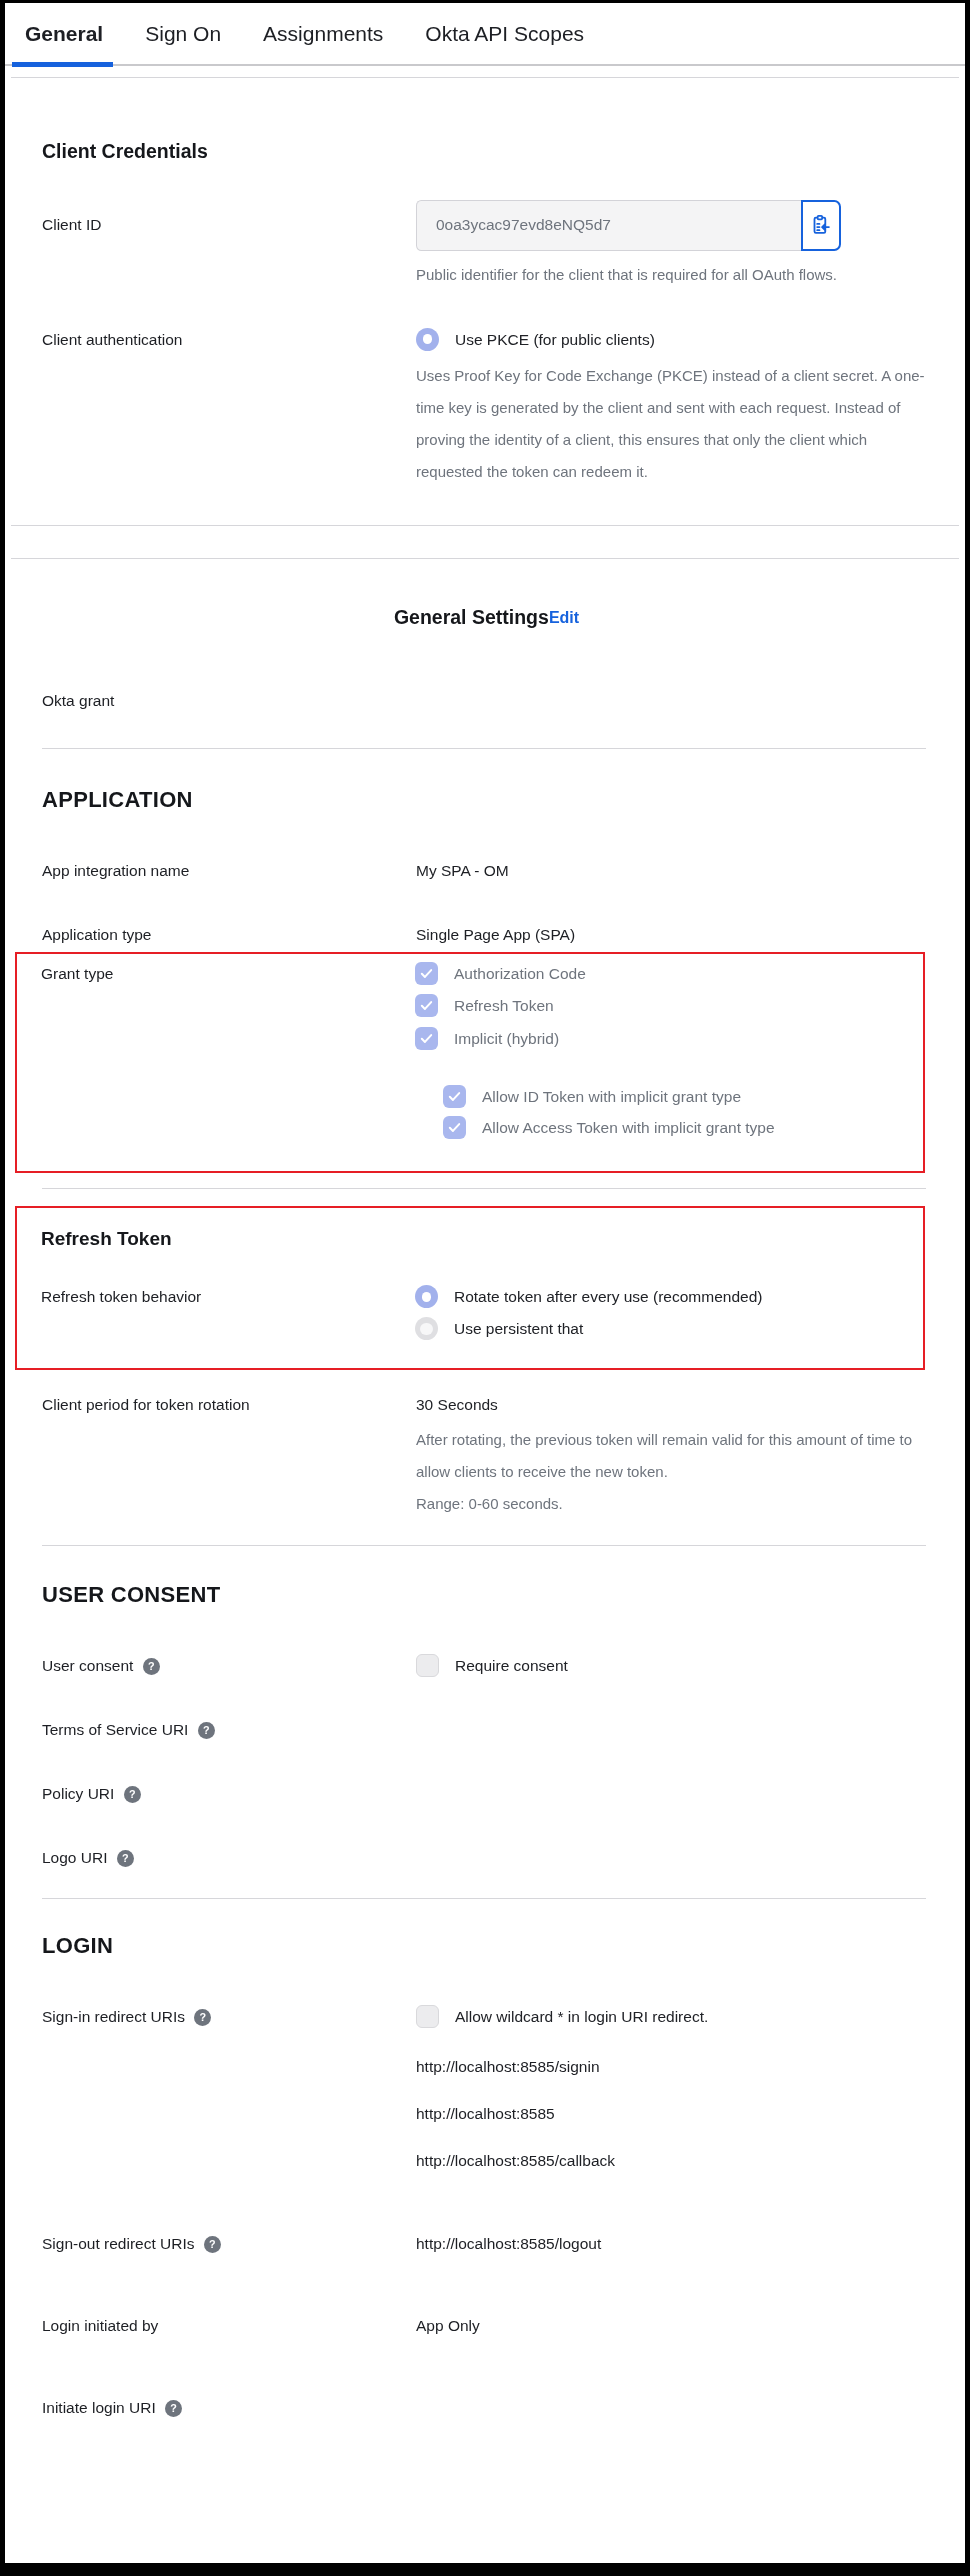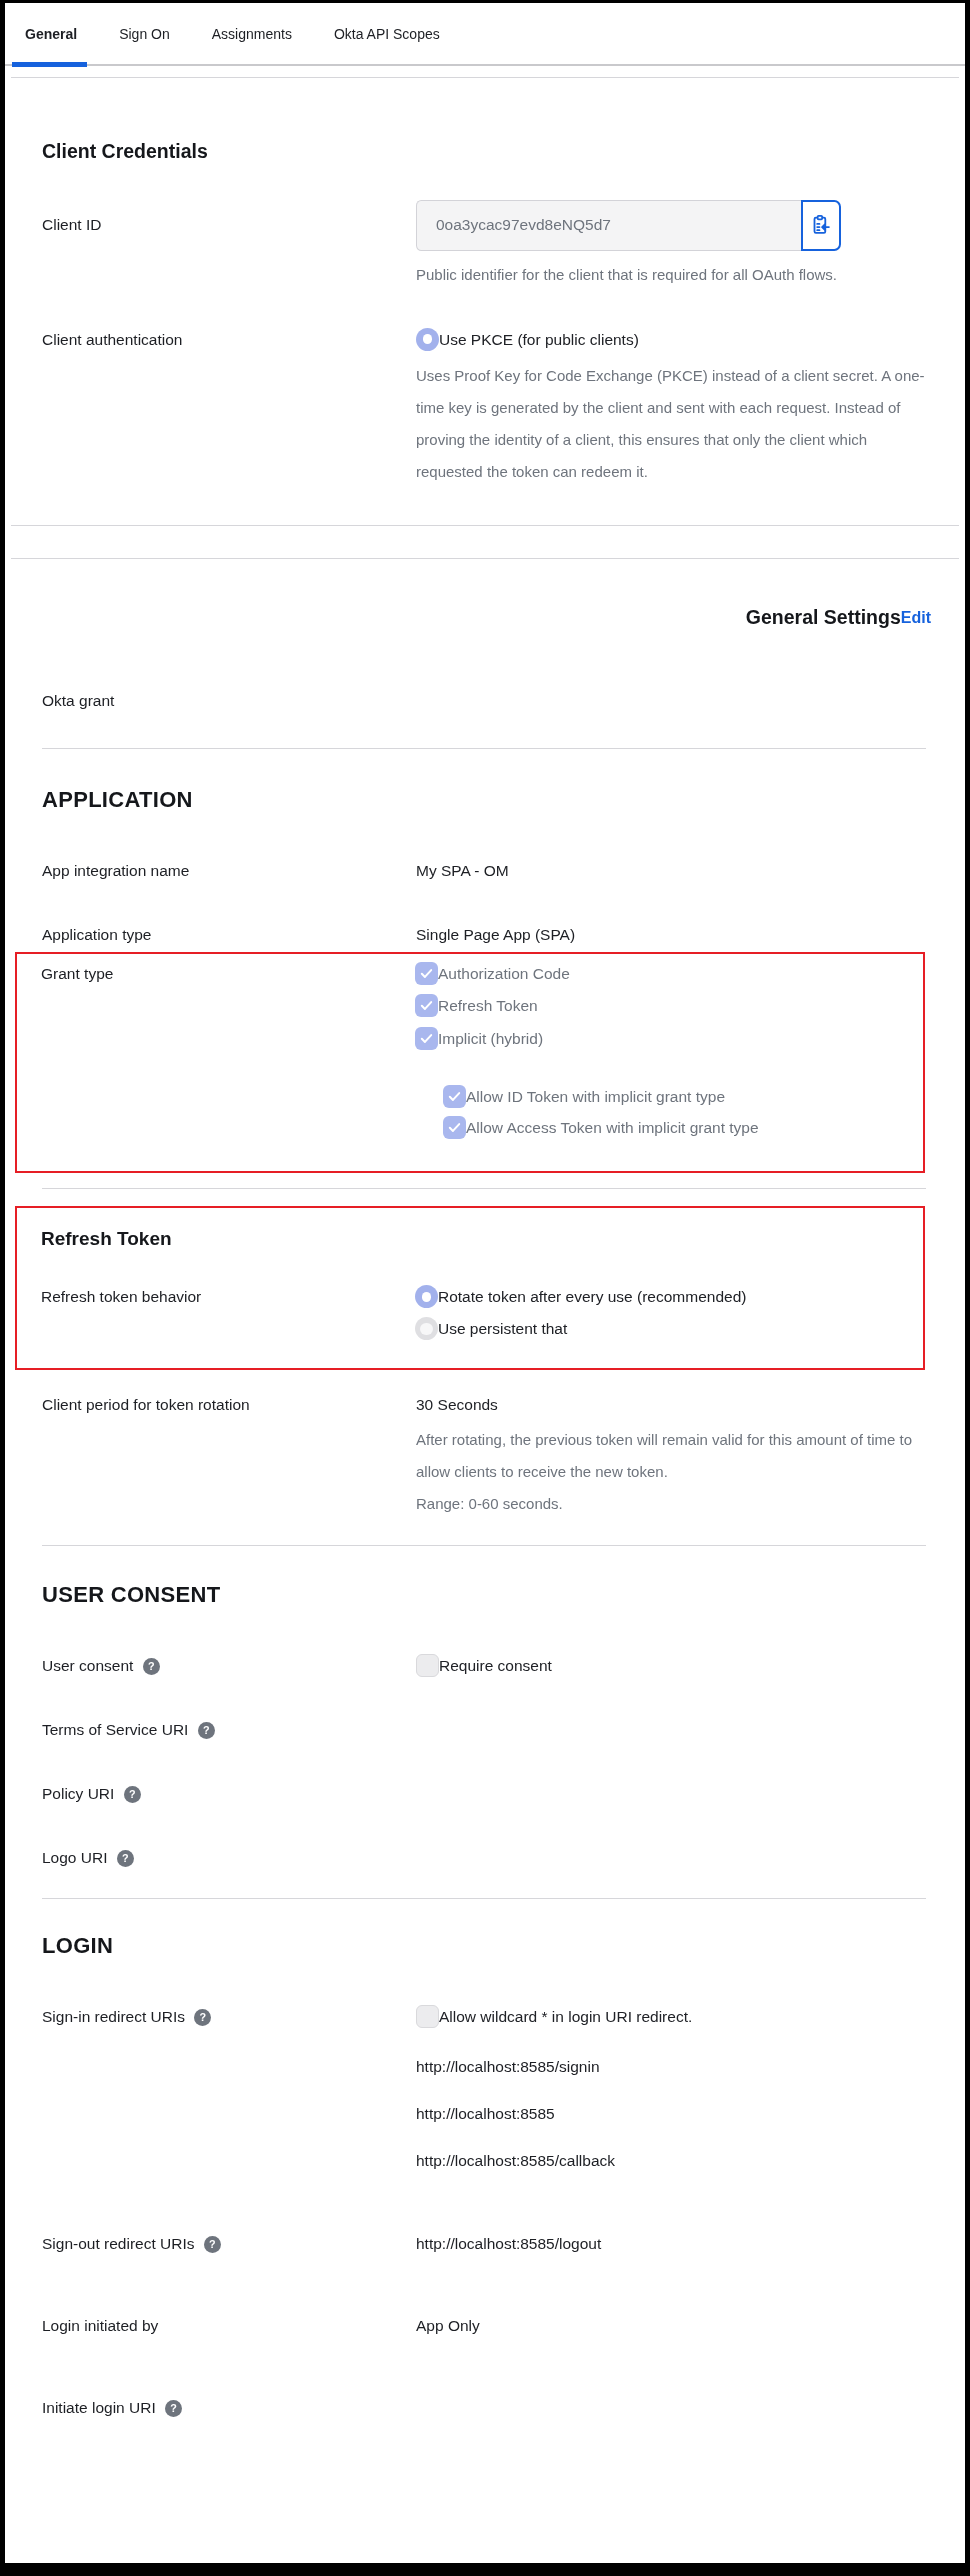--- a/index.html
+++ b/index.html
@@ -8,49 +8,49 @@
   #frame {
     width:970px; height:2576px; margin:0 auto;
     background:#fff; color:#202227;
     border:solid #000; border-width:3.4px 5.4px 13.5px 5.4px;
     overflow:hidden;
   }
   
   .tabs { display:flex; align-items:center; height:63px; padding-left:20px;
           border-bottom:2.7px solid #c9c9cc; background:#fff; }
   .tab { position:relative; height:100%; display:flex; align-items:center;
-         margin-right:42px; font-size:14px; color:#1d1f24; cursor:pointer; }
+         margin-right:42px; font-size:21px; color:#1d1f24; cursor:pointer; }
   .tab.active { font-weight:bold; }
   .tab-underline { position:absolute; left:-13.5px; right:-9.4px; bottom:-2.7px;
                    height:4.7px; background:#1662dd; }
   
   .divider { border-top:1.3px solid #d6d6da; }
   .divider.frame-wide { margin:0 6px; }
   .divider.inset { margin-left:37px; margin-right:39px; }
   .row { display:grid; grid-template-columns:374px 1fr; align-items:start;
          padding-left:37px; padding-right:40px; }
   .label { font-size:15.5px; line-height:24px; color:#1d1f24; }
   .value { font-size:15.5px; line-height:24px; color:#1d1f24; }
   .muted { color:#6e747d; }
   .h2 { font-size:19.5px; font-weight:bold; color:#15171b; padding-left:37px; }
   .caps { font-size:22px; font-weight:bold; color:#15171b; padding-left:37px; letter-spacing:0.3px; }
-  .h2row { display:flex; justify-content:flex-end; align-items:center; padding-right:34px; }
+  .h2row { display:flex; justify-content:center; align-items:center; padding-right:34px; }
   .edit-link { font-size:16px; font-weight:bold; color:#1662dd; cursor:pointer; }
   .desc { font-size:15px; line-height:32px; color:#6e747d; max-width:532px; }
   
   .input-group { display:flex; width:425px; }
   .text-field { flex:1; height:51px; background:#f4f4f5;
                 border:0.7px solid #d3d3d8; border-right:none;
                 border-radius:5.4px 0 0 5.4px; display:flex; align-items:center;
                 padding-left:19px; font-size:15.5px; color:#6e747d; }
   .copy-btn { width:40px; height:51px; background:#fff; border:2px solid #1662dd;
               border-radius:6.7px; border-top-left-radius:0; border-bottom-left-radius:0;
               display:flex; align-items:center; justify-content:center; cursor:pointer; }
   
-  .check-row { display:flex; align-items:center; min-height:23px; }
+  .check-row { display:flex; align-items:center; gap:16px; min-height:23px; }
   .checkbox { width:23px; height:23px; border-radius:6px; flex:0 0 auto;
               display:flex; align-items:center; justify-content:center; }
   .checkbox.checked { background:#a9b7ee; }
   .checkbox.unchecked { background:#ececee; border:1.3px solid #d9d9dc; }
   .radio { width:23px; height:23px; border-radius:50%; position:relative; flex:0 0 auto; }
   .radio.selected { background:#a2b1ec; }
   .radio.unselected { background:#dfdfe2; }
   .radio .dot { position:absolute; border-radius:50%; background:#fff; inset:6.7px; }
   .radio.unselected .dot { inset:5.4px; background:#f7f7f8; }
   .help-icon { display:inline-flex; width:17px; height:17px; border-radius:50%;

